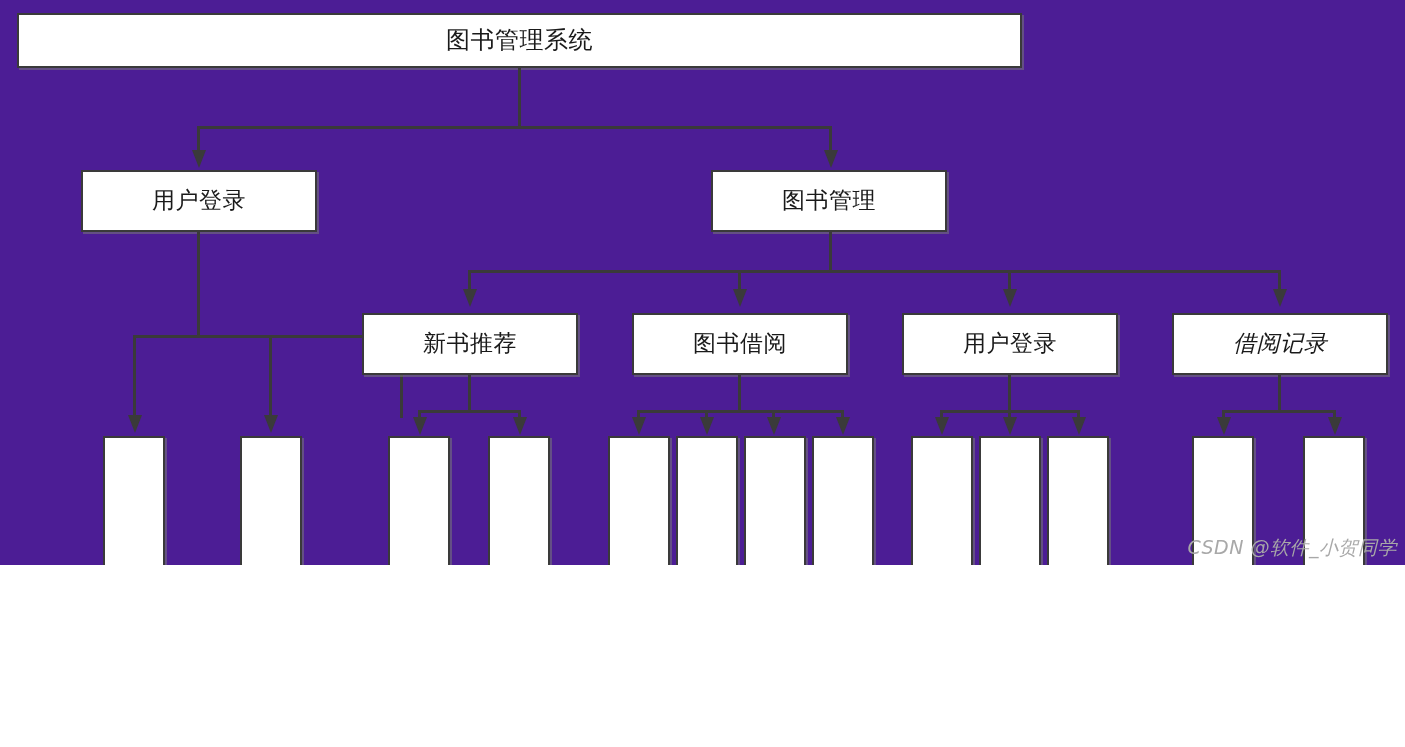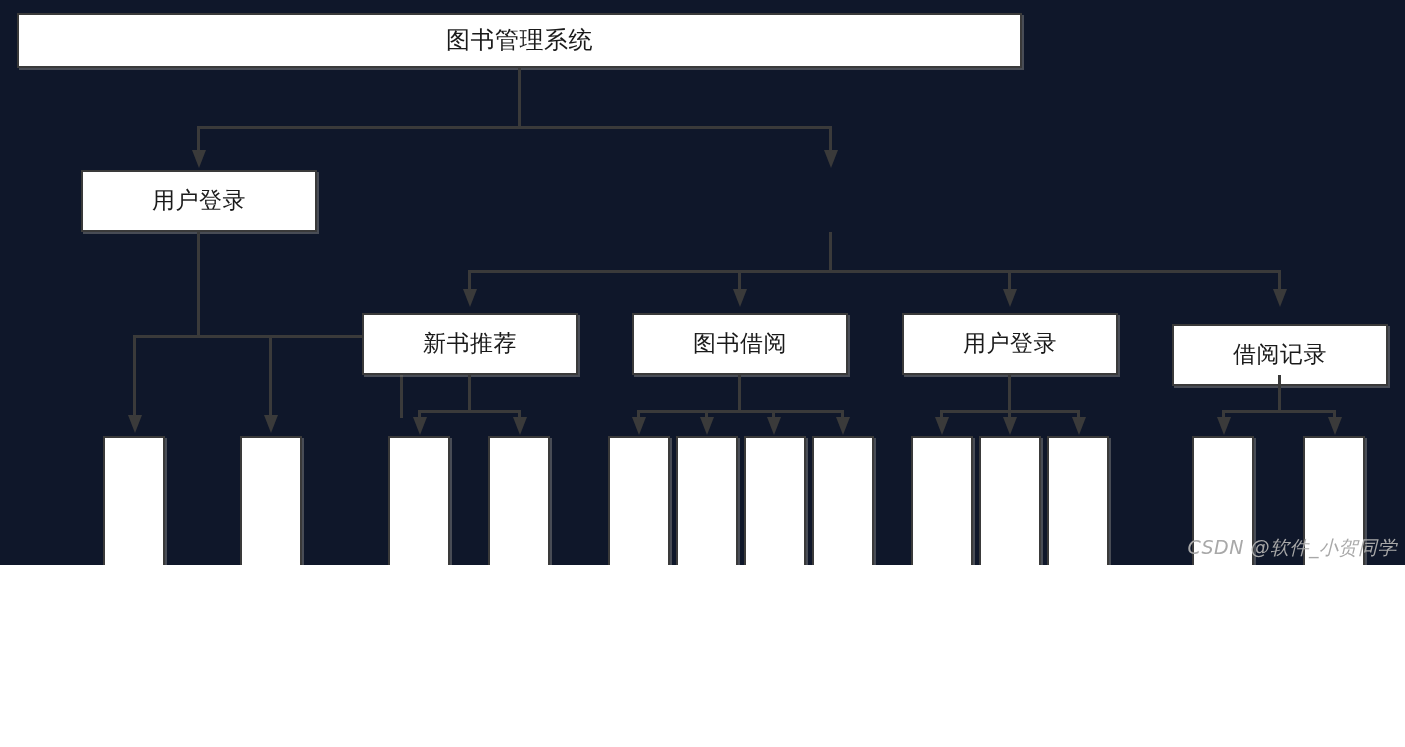--- a/index.html
+++ b/index.html
@@ -8,21 +8,21 @@
     padding: 0;
     background: #ffffff;
   }
   body {
     font-family: "DejaVu Sans", "Liberation Sans", sans-serif;
   }
   #diagram-root {
     position: relative;
     width: 1405px;
     height: 565px;
-    background: #0f172a;
+    background: #4c1d95;
     overflow: hidden;
   }
   
   .node {
     position: absolute;
     box-sizing: border-box;
     background: #ffffff;
     border: 2px solid #3a3a3a;
     display: flex;
     align-items: center;
@@ -105,20 +105,23 @@
   <div class="conn v" style="left:197px; top:126px; height:26px;"></div>
   <div class="arrow" style="left:192px; top:150px;"></div>
 
   <div class="conn v" style="left:829px; top:126px; height:26px;"></div>
   <div class="arrow" style="left:824px; top:150px;"></div>
 
   <div class="node h shadowed" style="left:81px; top:170px; width:236px; height:62px;">
     <span class="node-label">用户登录</span>
   </div>
 
+  <div class="node h shadowed" style="left:711px; top:170px; width:236px; height:62px;">
+    <span class="node-label">图书管理</span>
+  </div>
 
   <div class="conn v" style="left:197px; top:232px; height:103px;"></div>
   <div class="conn h" style="left:133px; top:335px; width:270px;"></div>
   <div class="conn v" style="left:133px; top:335px; height:83px;"></div>
   <div class="arrow" style="left:128px; top:415px;"></div>
   <div class="conn v" style="left:400px; top:335px; height:83px;"></div>
   <div class="arrow" style="left:264px; top:415px;"></div>
   <div class="conn h" style="left:269px; top:335px; width:3px;"></div>
   <div class="conn v" style="left:269px; top:335px; height:83px;"></div>
 
@@ -135,21 +138,21 @@
 
   <div class="node h shadowed" style="left:632px; top:313px; width:216px; height:62px;">
     <span class="node-label">图书借阅</span>
   </div>
   <div class="node h shadowed" style="left:362px; top:313px; width:216px; height:62px;">
     <span class="node-label">新书推荐</span>
   </div>
   <div class="node h shadowed" style="left:902px; top:313px; width:216px; height:62px;">
     <span class="node-label">用户登录</span>
   </div>
-  <div class="node h shadowed" style="left:1172px; top:324px; width:216px; height:62px;">
+  <div class="node h shadowed" style="left:1172px; top:313px; width:216px; height:62px;font-style:italic;">
     <span class="node-label">借阅记录</span>
   </div>
 
   <div class="conn v" style="left:468px; top:375px; height:35px;"></div>
   <div class="conn h" style="left:418px; top:410px; width:103px;"></div>
   <div class="conn v" style="left:418px; top:410px; height:10px;"></div>
   <div class="arrow" style="left:413px; top:417px;"></div>
   <div class="conn v" style="left:518px; top:410px; height:10px;"></div>
   <div class="arrow" style="left:513px; top:417px;"></div>
 

